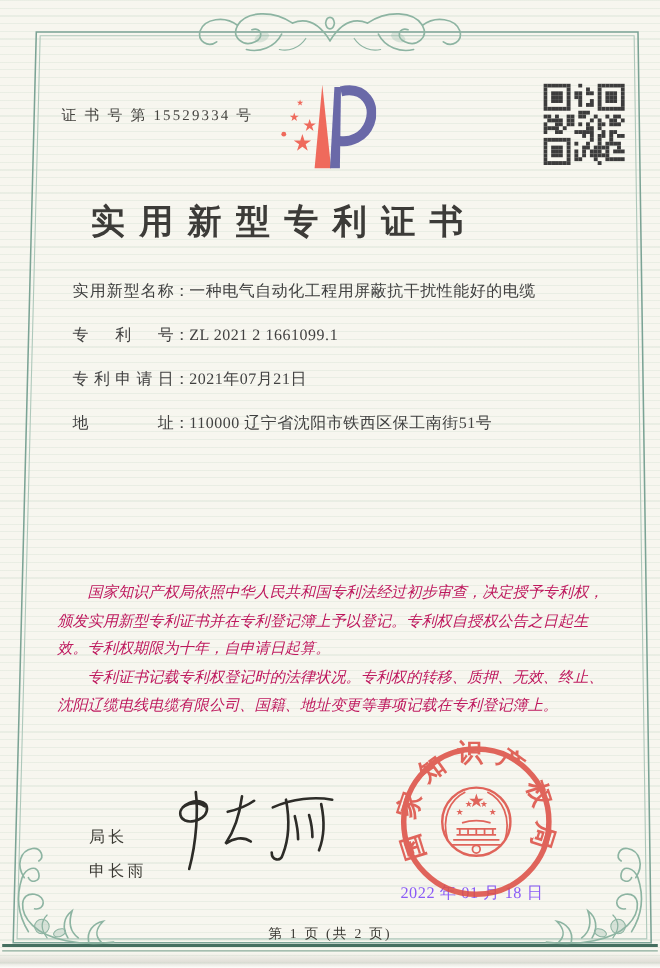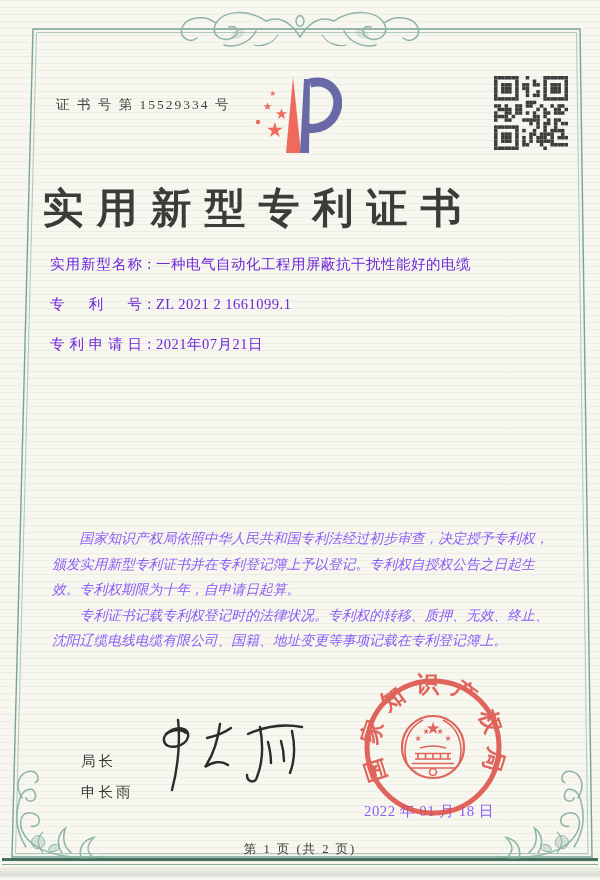--- a/index.html
+++ b/index.html
@@ -17,33 +17,33 @@
     background:linear-gradient(to bottom, rgba(0,0,0,0) 0%, rgba(120,120,110,0.18) 60%, #fdfdfa 100%);}
   svg{display:block}
   .abs{position:absolute;}
 
   .cert-no{left:56px;top:96px;font-size:13.5px;letter-spacing:2px;color:#454440;text-align:right;}
 
   .logo{left:246px;top:74px;width:96px;height:92px;}
 
   .qr{left:494px;top:76px;width:74px;height:74px;}
 
-  .title{left:0;top:181px;width:504px;text-align:center;font-size:41px;font-weight:600;
+  .title{left:0;top:181px;width:504px;text-align:center;font-size:31px;font-weight:600;
          letter-spacing:13px;color:#3c3b38;text-indent:13px;}
 
-  .fields{left:50px;top:255px;width:500px;font-size:14.5px;color:#6d28d9;}
+  .fields{left:66px;top:255px;width:500px;font-size:14.5px;color:#404040;}
   .frow{height:40px;white-space:nowrap;}
   .flabel{display:inline-block;width:92px;text-align:justify;text-align-last:justify;vertical-align:top;}
   .fcolon{display:inline-block;width:14px;}
   .fvalue{letter-spacing:0.5px;}
   .dualrow .grp{display:inline-block;}
   .dualrow .grp.first{width:256px;}
 
   .paras{left:52px;top:526px;width:497px;font-size:13.8px;line-height:25.5px;
-         color:#8b5cf6;font-style:italic;}
+         color:#be185d;font-style:italic;}
   .paras p{margin:0;text-indent:2em;}
 
   .signoff{left:57px;top:746px;font-size:14.5px;color:#3b3a34;letter-spacing:3px;line-height:31px;margin-left:24px;}
 
   .signature{left:136px;top:712px;width:190px;height:100px;}
 
   .seal{left:350px;top:664px;width:166px;height:166px;z-index:4;}
   .seal-date{left:364px;top:802px;font-size:14.8px;letter-spacing:0.5px;color:#8b5cf6;z-index:3;}
 
   .footer{left:0;top:841px;width:600px;text-align:center;font-size:12.5px;
@@ -353,20 +353,21 @@
       <rect x="49.33333333333333" y="70.47619047619048" width="3.5238095238095237" height="3.5238095238095237"></rect>
     </svg>
 </div>
 
 <div class="abs title">实用新型专利证书</div>
 
 <div class="abs fields">
   <div class="frow"><span class="flabel">实用新型名称</span><span class="fcolon">：</span><span class="fvalue">一种电气自动化工程用屏蔽抗干扰性能好的电缆</span></div>
   <div class="frow"><span class="flabel">专利号</span><span class="fcolon">：</span><span class="fvalue">ZL 2021 2 1661099.1</span></div>
   <div class="frow"><span class="flabel">专利申请日</span><span class="fcolon">：</span><span class="fvalue">2021年07月21日</span></div>
+  <div class="frow"><span class="flabel">地址</span><span class="fcolon">：</span><span class="fvalue">110000 辽宁省沈阳市铁西区保工南街51号</span></div>
 </div>
 
 <div class="abs paras">
   <p>国家知识产权局依照中华人民共和国专利法经过初步审查，决定授予专利权，颁发实用新型专利证书并在专利登记簿上予以登记。专利权自授权公告之日起生效。专利权期限为十年，自申请日起算。</p>
   <p>专利证书记载专利权登记时的法律状况。专利权的转移、质押、无效、终止、沈阳辽缆电线电缆有限公司、国籍、地址变更等事项记载在专利登记簿上。</p>
 </div>
 
 <div class="abs signoff">
   <div>局长</div>
   <div>申长雨</div>

